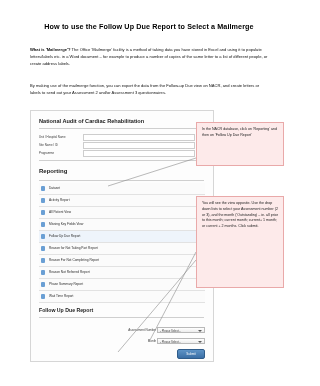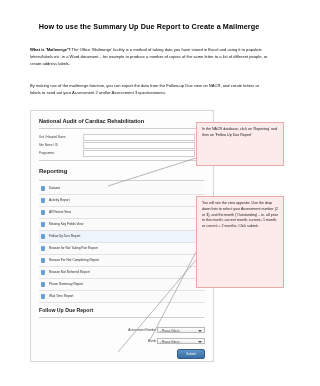--- a/index.html
+++ b/index.html
@@ -189,21 +189,21 @@
     left: 0; top: 0;
     width: 298px; height: 386px;
     pointer-events: none;
   }
 </style>
 </head>
 <body>
 
 <div class="page">
 
-  <div class="doc-title">How to use the Summary Up Due Report to Create a Mailmerge</div>
+  <div class="doc-title">How to use the Follow Up Due Report to Select a Mailmerge</div>
 
   <div class="para" id="para1">
     <b>What is 'Mailmerge'?</b><span> The Office 'Mailmerge' facility is a method of taking data you have stored in Excel and using it to populate letters/labels etc. in a Word document – for example to produce a number of copies of the same letter to a list of different people, or create address labels.</span>
   </div>
 
   <div class="para" id="para2">By making use of the mailmerge function, you can export the data from the Follow-up Due view on NACR, and create letters or labels to send out your Assessment 2 and/or Assessment 3 questionnaires.</div>
 
   <div class="shot">
 
     <div class="shot-title">National Audit of Cardiac Rehabilitation</div>

